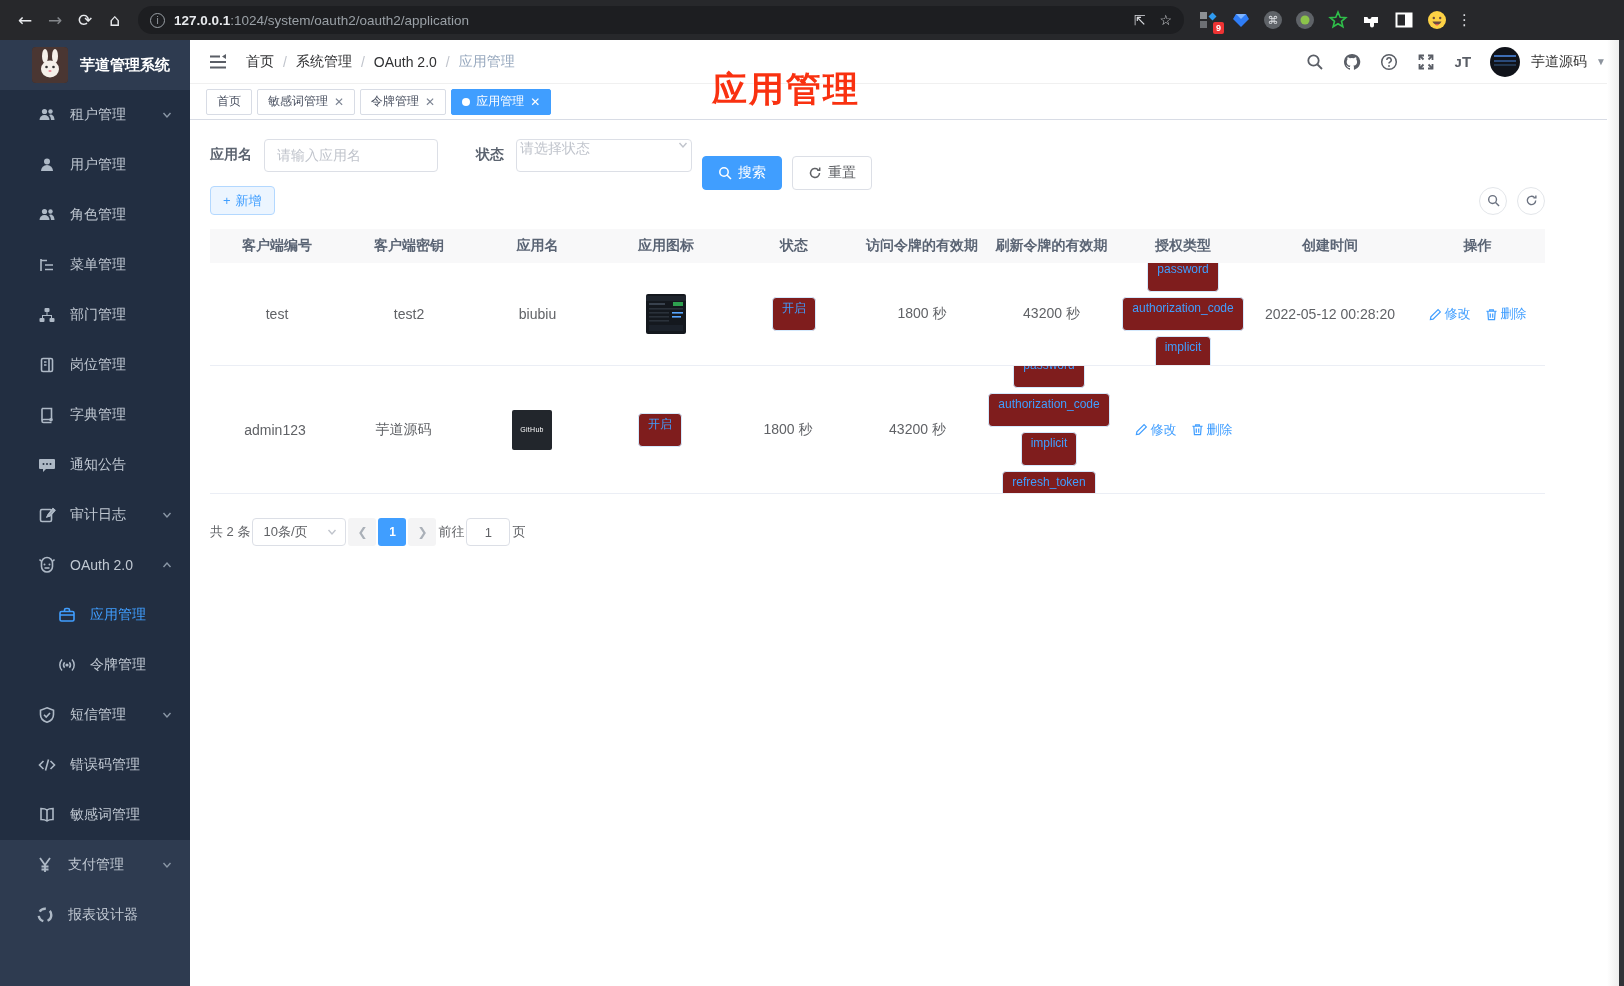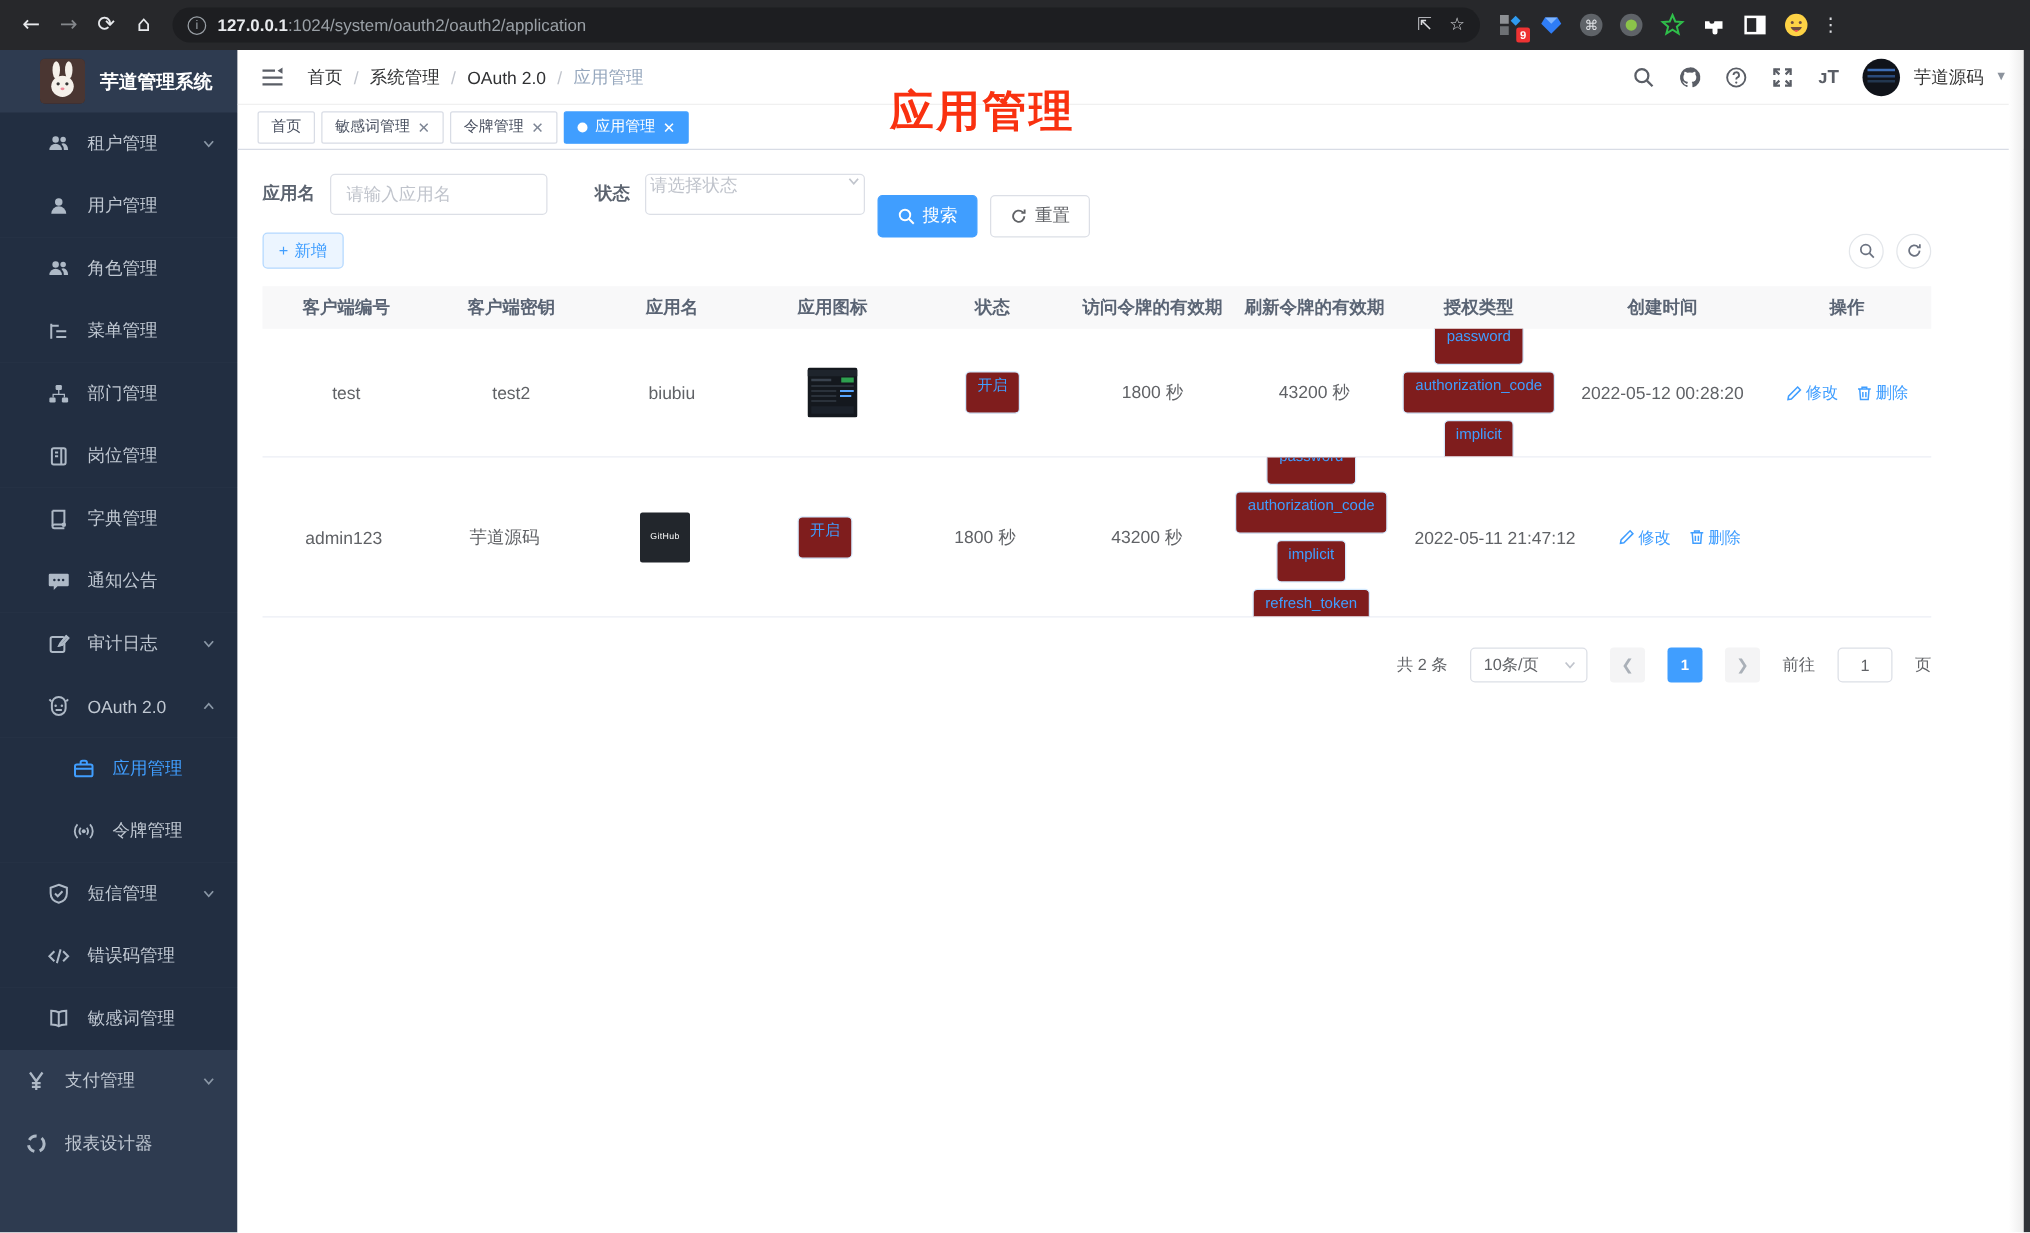--- a/index.html
+++ b/index.html
@@ -29,21 +29,21 @@
 
   
   .sidebar { width:190px; background:#2e3b50; color:#c0c8d2; flex:none; display:flex; flex-direction:column; }
   .logo { height:50px; display:flex; align-items:center; padding-left:32px; background:#2e3b50; }
   .logo-img { width:36px; height:36px; border-radius:4px; background:#3a2b2b; overflow:hidden; flex:none; }
   .logo-title { color:#fff; font-size:15px; font-weight:700; margin-left:12px; white-space:nowrap; }
   .menu { flex:1; }
   .m-item { height:50px; display:flex; align-items:center; font-size:14px; position:relative; cursor:pointer; }
   .m-dark { background:#222e41; }
   .m-item .mi { width:18px; height:18px; margin-right:14px; color:#aeb9c6; flex:none; }
-  .d1 { padding-left:20px; }
+  .d1 { padding-left:36px; }
   .d2 { padding-left:38px; }
   .d3 { padding-left:58px; }
   .m-item.active, .m-item.active .mi { color:#409eff; }
   .chev { position:absolute; right:18px; width:10px; height:10px; color:#8a97a6; }
 
   
   .main { flex:1; background:#fff; position:relative; overflow:hidden; }
   .navbar { height:44px; display:flex; align-items:center; padding:0 18px; border-bottom:1px solid #f0f0f0; }
   .hamb { width:20px; height:20px; color:#5a5e66; cursor:pointer; }
   .crumbs { display:flex; align-items:center; margin-left:18px; font-size:14px; color:#303133; gap:9px; }
@@ -104,22 +104,22 @@
   .thumb2 { width:40px; height:40px; border-radius:2px; background:#22262c; color:#fff; font-size:7px;
     display:flex; align-items:center; justify-content:center; letter-spacing:.3px; }
   .tag { font-size:12px; height:34px; line-height:20px; padding:0 9px; background:#7f1d1d; border:1px solid #d4e9fd;
     color:#409eff; border-radius:4px; white-space:nowrap; max-width:132px; overflow:hidden; }
   .grants { display:flex; flex-direction:column; align-items:center; gap:5px; justify-content:center; }
   .ops { display:flex; gap:14px; justify-content:center; }
   .oplink { color:#409eff; font-size:13px; display:flex; align-items:center; gap:3px; cursor:pointer; white-space:nowrap; }
   .oplink svg { width:13px; height:13px; }
 
   
-  .pager { width:1335px; margin-top:24px; display:flex; align-items:center; justify-content:flex-end;
-    font-size:13px; color:#606266; gap:18px; }
+  .pager { width:1335px; margin-top:24px; display:flex; align-items:center; justify-content:flex-start;
+    font-size:13px; color:#606266; gap:2px; }
   .psel { width:94px; height:28px; border:1px solid #dcdfe6; border-radius:4px; display:flex; align-items:center;
     padding:0 8px 0 10px; color:#606266; cursor:pointer; }
   .psel .sv { flex:1; font-size:13px; }
   .pbtn { min-width:28px; height:28px; border-radius:3px; background:#f4f4f5; color:#aab0b8;
     display:flex; align-items:center; justify-content:center; font-size:12px; cursor:pointer; }
   .pbtn.cur { background:#409eff; color:#fff; font-weight:700; }
   .ginput { width:44px; height:28px; border:1px solid #dcdfe6; border-radius:4px; text-align:center;
     font-size:13px; color:#606266; font-family:inherit; }
 
   .chev-s { width:10px; height:10px; color:#c0c4cc; }
@@ -566,21 +566,20 @@
           <div class="td c5">1800 秒</div>
           <div class="td c6">43200 秒</div>
           <div class="td c7">
             <div class="grants">
               <span class="tag">password</span>
               <span class="tag">authorization_code</span>
               <span class="tag">implicit</span>
               <span class="tag">refresh_token</span>
             </div>
           </div>
-          <div class="td c8">2022-05-11 21:47:12</div>
           <div class="td c9">
             <div class="ops">
               <span class="oplink">
                 <svg viewBox="0 0 14 14" fill="none" stroke="currentColor" stroke-width="1.3">
                     <path d="M9.8 1.8l2.4 2.4-7.8 7.8-2.9.5.5-2.9z"></path>
                   </svg>
                 <span>修改</span>
               </span>
               <span class="oplink">
                 <svg viewBox="0 0 14 14" fill="none" stroke="currentColor" stroke-width="1.3">

